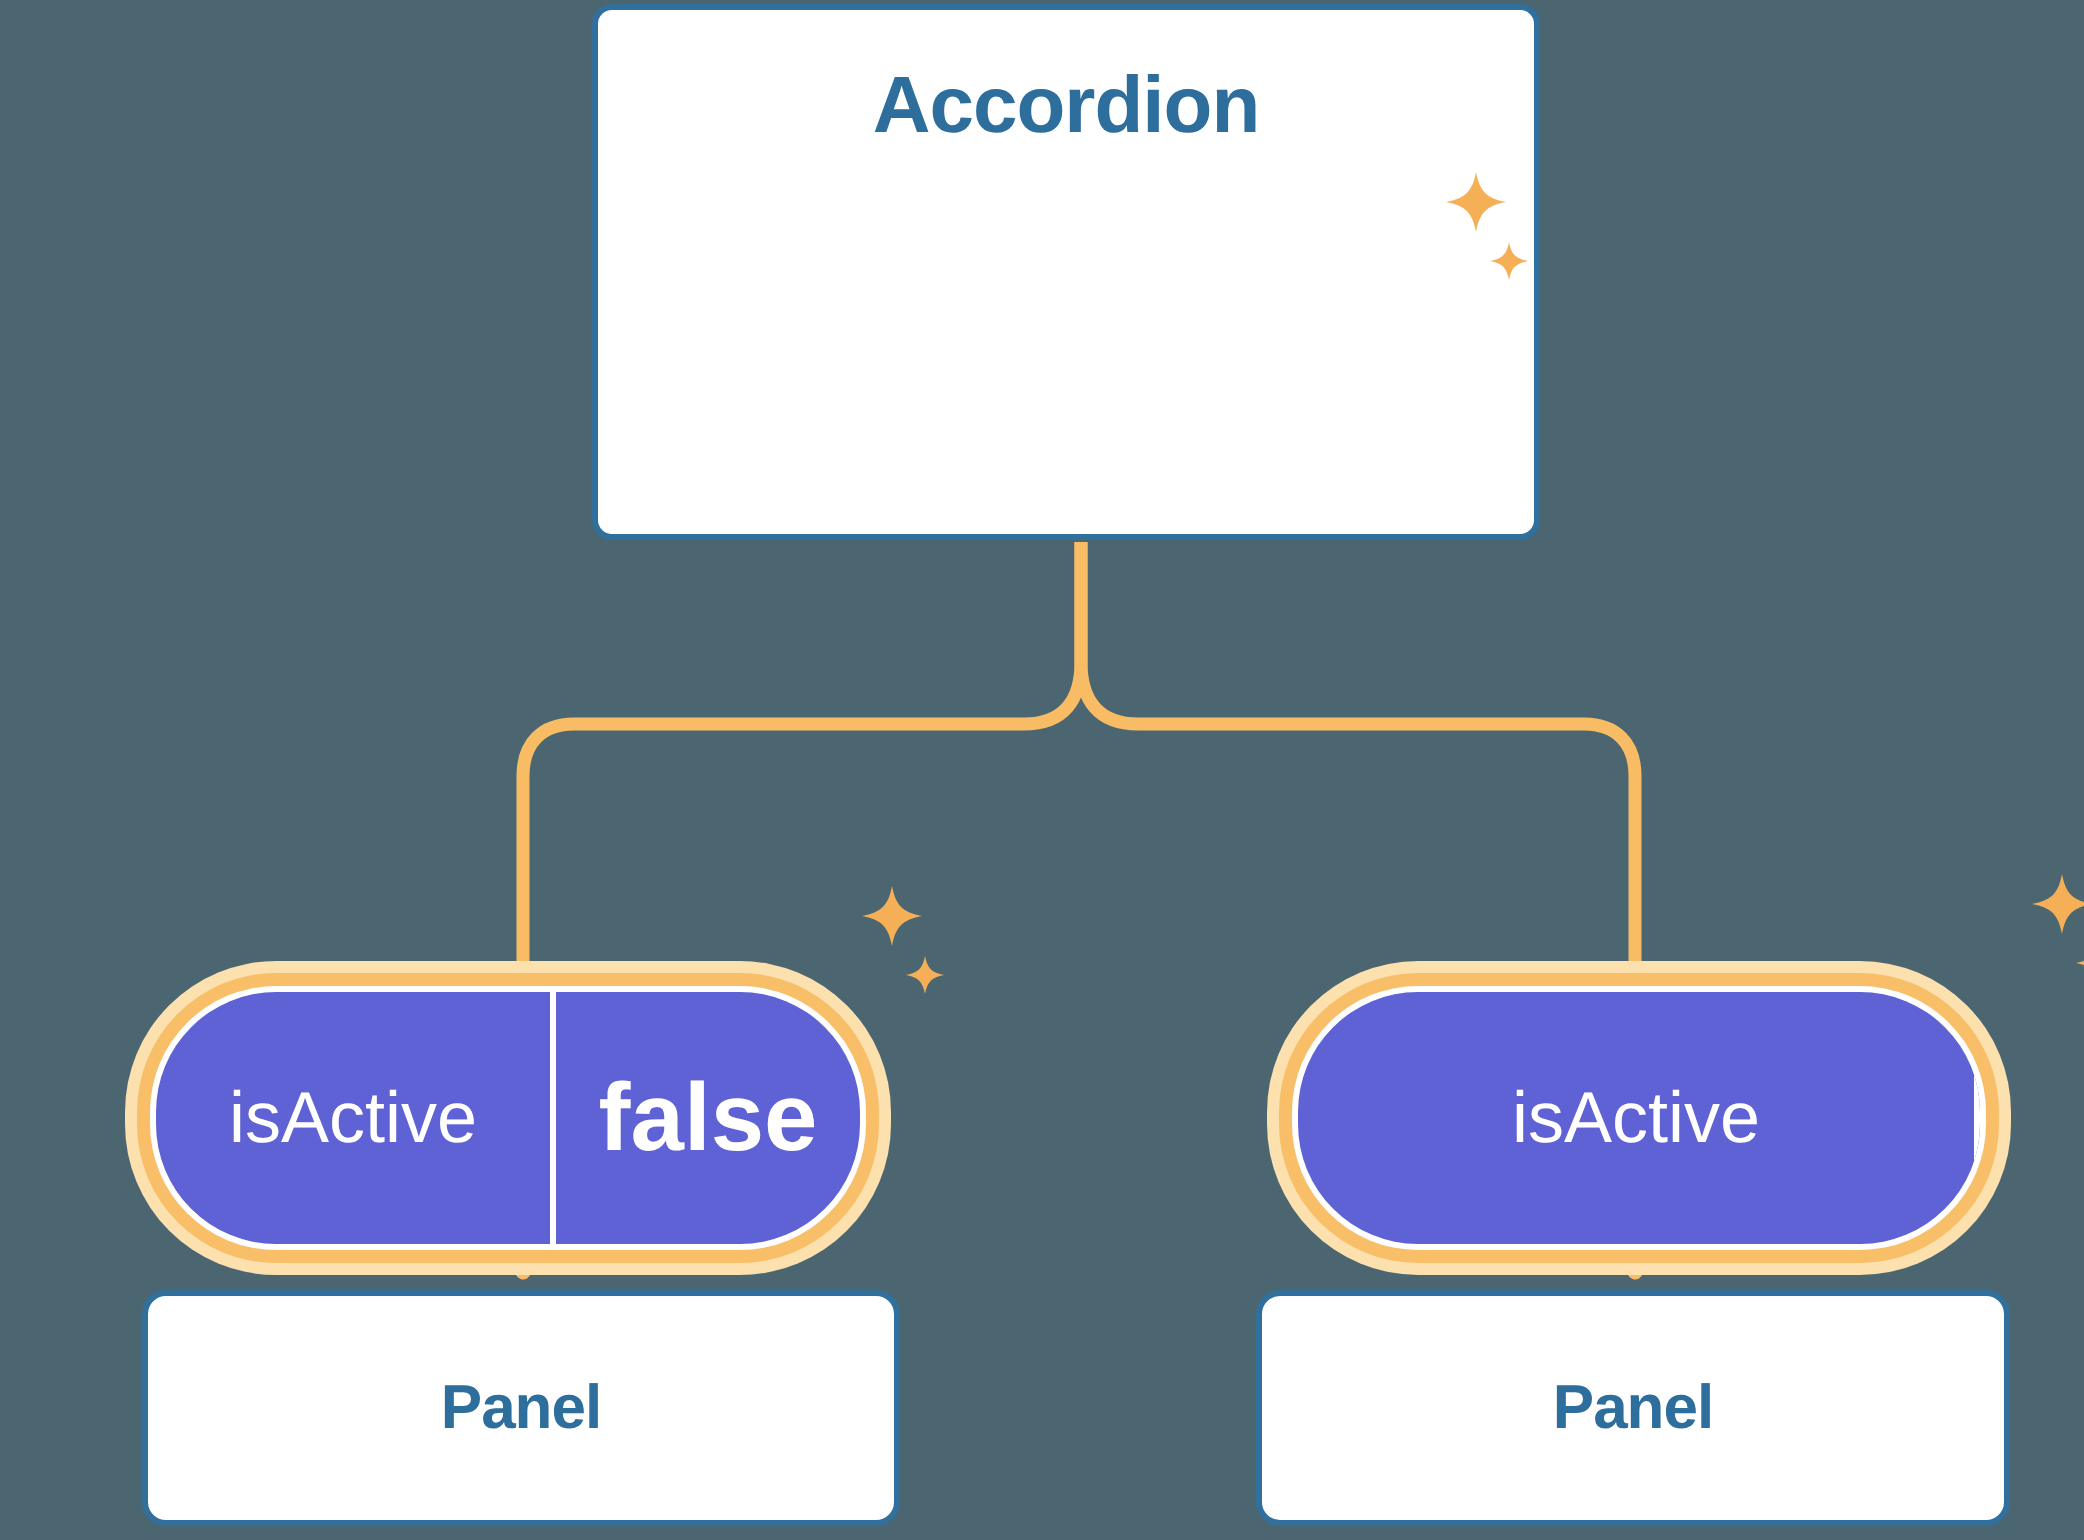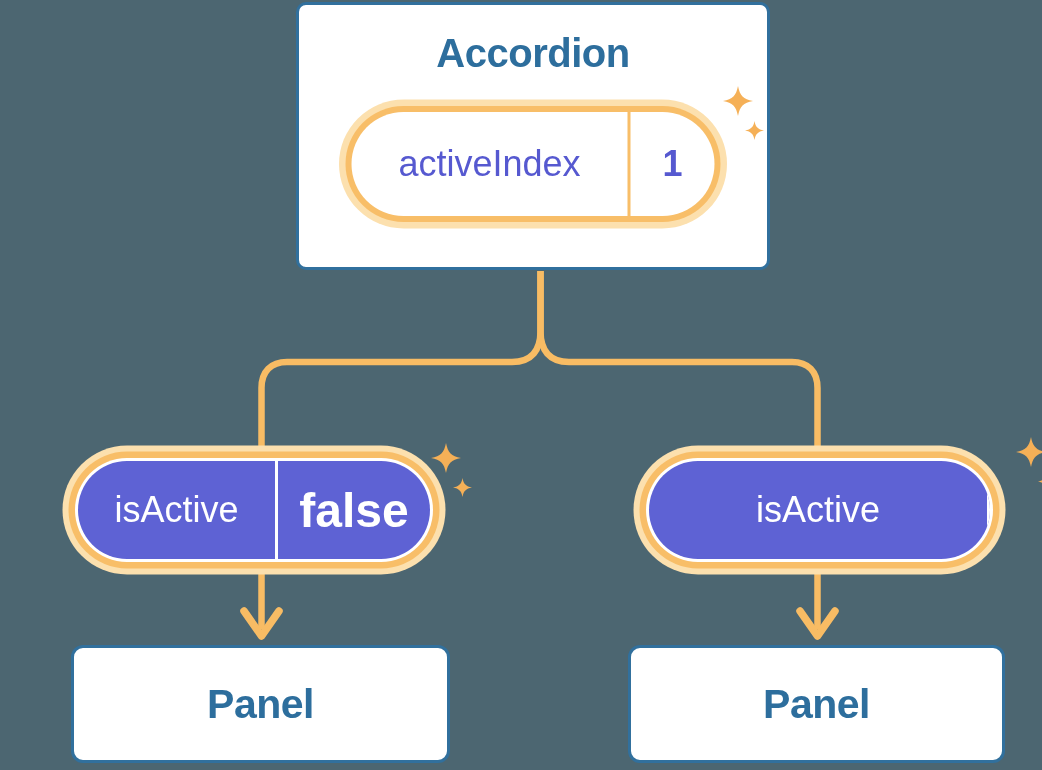--- a/index.html
+++ b/index.html
@@ -86,22 +86,22 @@
   }
   .state-pill .pill-value {
     width: 84px;
     display: flex; align-items: center; justify-content: center;
     font-size: 36px;
     font-weight: 700;
     color: var(--pill-text-purple);
   }
   .prop-pill {
     position: absolute;
-    top: 461px;
-    height: 98px;
+    top: 496px;
+    height: 126px;
     background: var(--pill-purple);
     border-radius: 60px;
     box-shadow: 0 0 0 3px #FFFFFF, 0 0 0 9.5px var(--orange-ring), 0 0 0 15.5px var(--orange-halo);
     display: flex;
     align-items: stretch;
     overflow: hidden;
     z-index: 2;
   }
   .prop-pill-left { left: 50px; width: 352px; }
   .prop-pill-right { left: 621px; width: 341px; }
@@ -125,21 +125,21 @@
   .prop-pill-right .pill-value { width: 128px; }
   .panel-card {
     top: 645px;
     height: 118px;
     border-radius: 12px;
     display: flex; align-items: center; justify-content: center;
   }
   .panel-card-left { left: 43px; width: 379px; }
   .panel-card-right { left: 600px; width: 377px; }
   .panel-title {
-    font-size: 41px;
+    font-size: 31px;
     font-weight: 700;
     letter-spacing: -0.5px;
     color: var(--heading-text);
   }
   svg.sparkles {
     position: absolute;
     z-index: 3;
   }
   .sparkle { fill: var(--sparkle); }
 </style>
@@ -150,25 +150,20 @@
 
   <svg class="connectors" width="1042" height="770" viewBox="0 0 1042 770" aria-hidden="true">
     <path class="branch" d="M512.5 271 V331 C512.5 350 504 362 484 362 H259 C243 362 233.5 371.5 233.5 388 V629"></path>
     <path class="branch" d="M512.5 271 V331 C512.5 350 521 362 541 362 H764 C780 362 789.5 371.5 789.5 388 V629"></path>
     <path class="arrowhead" d="M216 611 L233.5 636 L251 611"></path>
     <path class="arrowhead" d="M772 611 L789.5 636 L807 611"></path>
   </svg>
 
   <div class="card accordion-card">
     <div class="card-title">Accordion</div>
-    <div class="state-pill">
-      <div class="pill-label">activeIndex</div>
-      <div class="pill-divider"></div>
-      <div class="pill-value">1</div>
-    </div>
   </div>
 
   <svg class="sparkles" style="left:695px; top:86px;" width="42" height="55" viewBox="0 0 42 55" aria-hidden="true">
     <path class="sparkle" transform="scale(0.75)" d="M20 0C22.5 13 27 17.5 40 20C27 22.5 22.5 27 20 40C17.5 27 13 22.5 0 20C13 17.5 17.5 13 20 0Z"></path>
     <path class="sparkle" transform="translate(22,35) scale(0.475)" d="M20 0C22.5 13 27 17.5 40 20C27 22.5 22.5 27 20 40C17.5 27 13 22.5 0 20C13 17.5 17.5 13 20 0Z"></path>
   </svg>
 
   <div class="prop-pill prop-pill-left">
     <div class="pill-label">isActive</div>
     <div class="pill-divider"></div>

